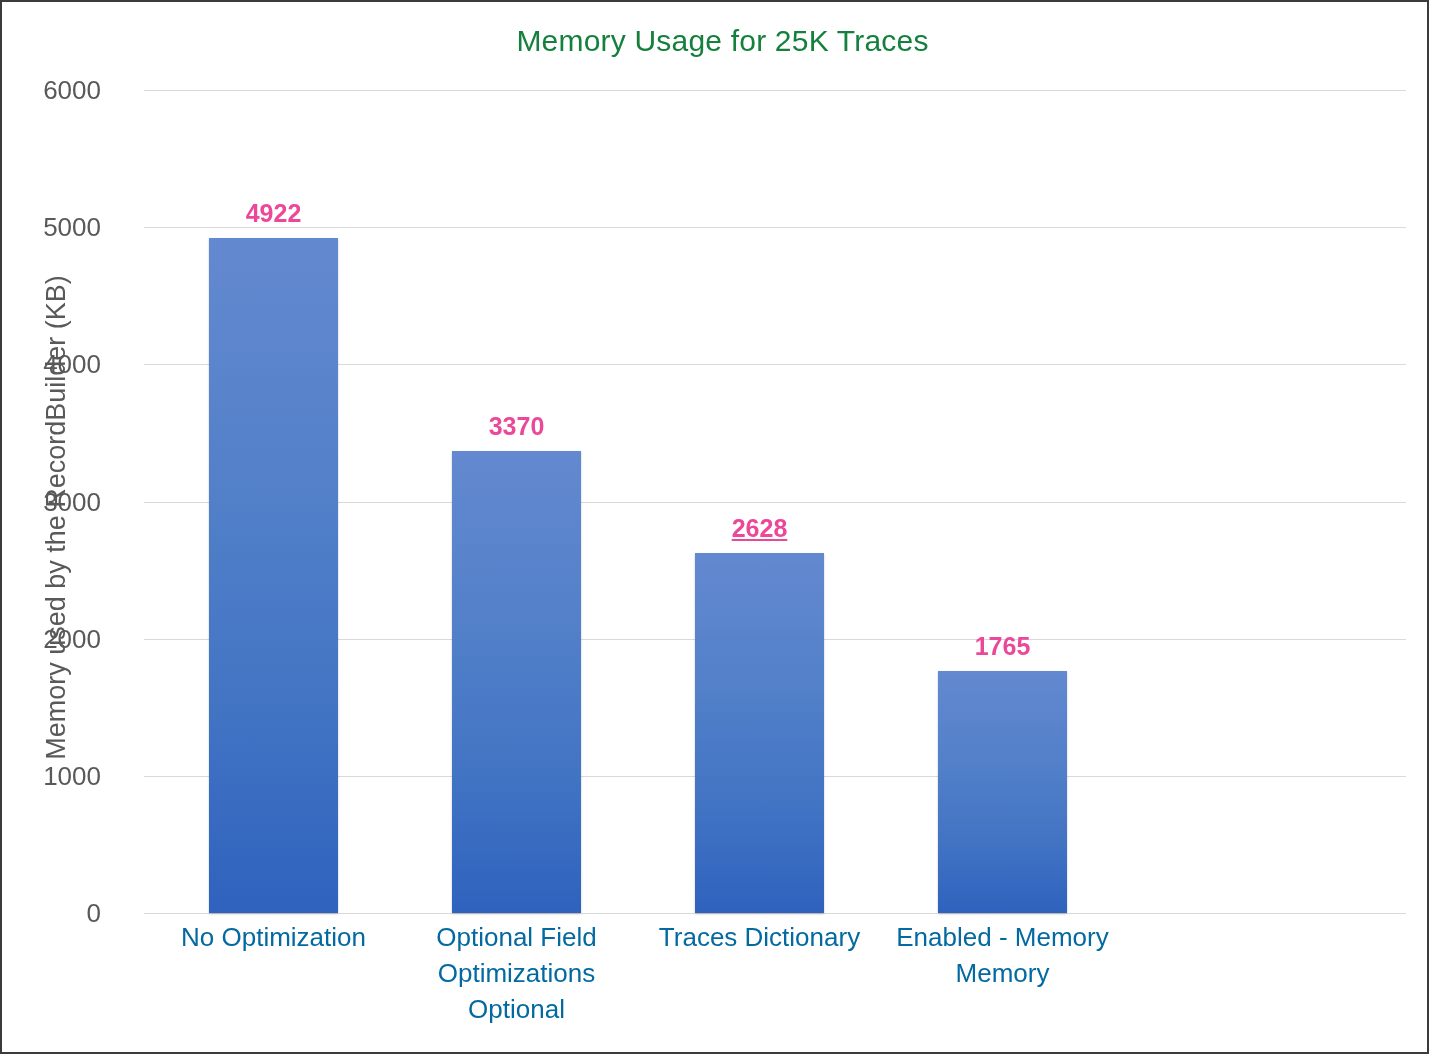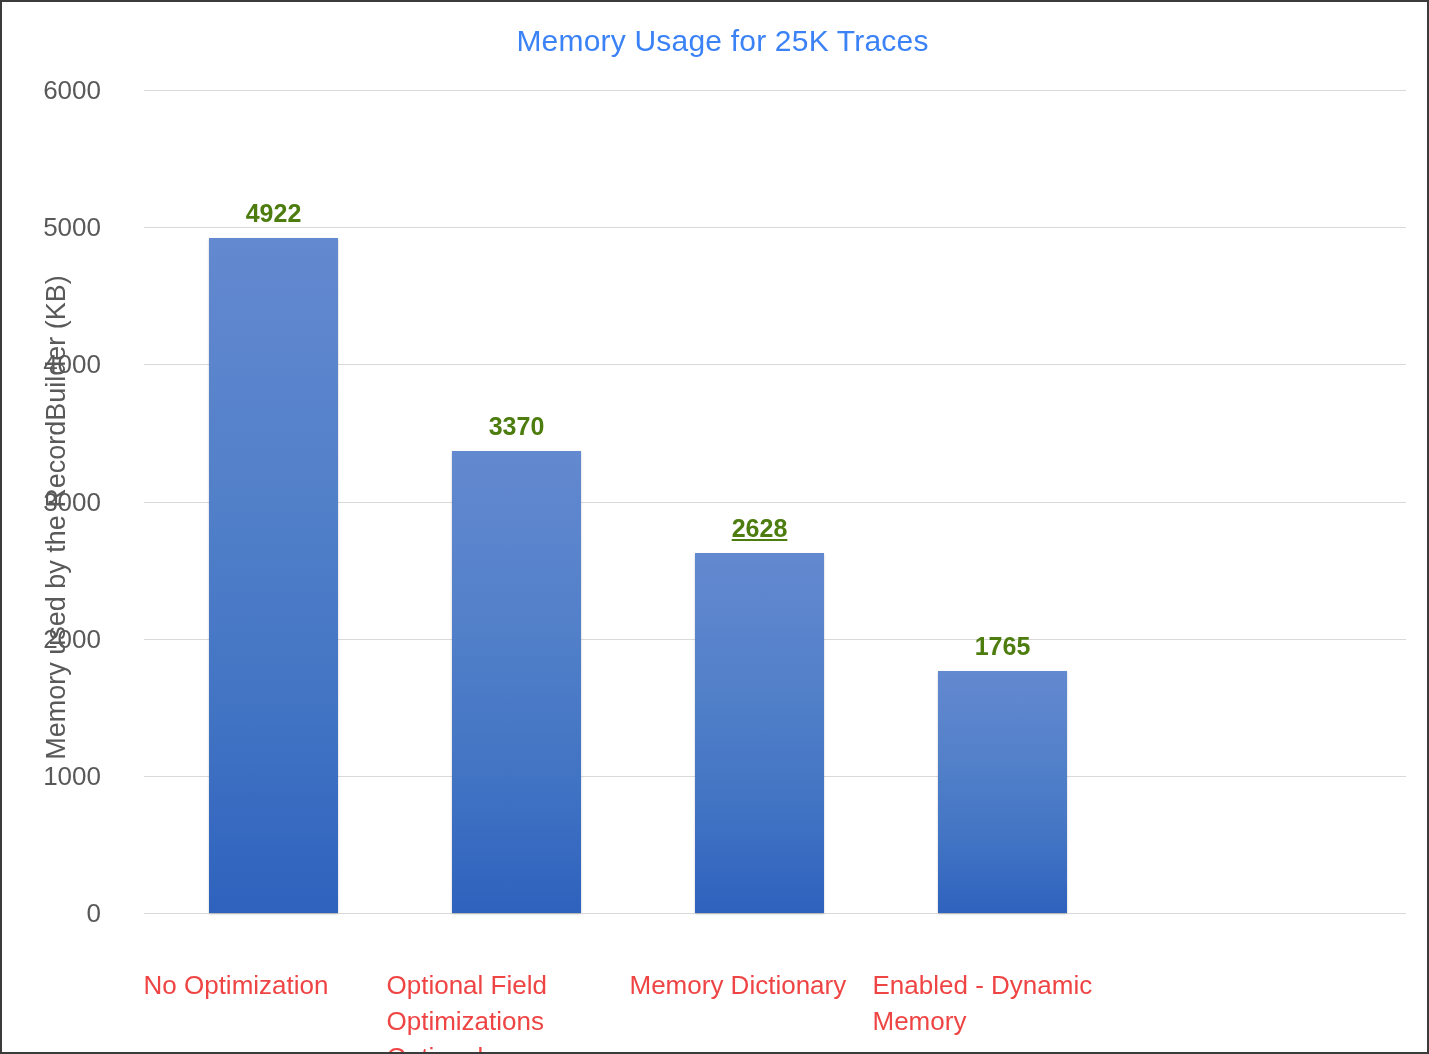--- a/index.html
+++ b/index.html
@@ -24,21 +24,21 @@
 
   
   #chart-title {
     position: absolute;
     left: 0;
     right: 0;
     top: 22px;
     text-align: center;
     font-size: 30px;
     font-weight: 400;
-    color: #3b82f6;
+    color: #15803d;
     letter-spacing: 0.2px;
     padding-left: 16px;
   }
 
   
   #y-axis-title {
     position: absolute;
     left: -326px;
     top: 500px;
     width: 760px;
@@ -88,33 +88,33 @@
     bottom: 0;
     background: linear-gradient(to bottom, #6389d0 0%, #5280c9 38%, #4274c4 70%, #2e62bd 100%);
     box-shadow: 0 1px 2px rgba(0,0,0,0.22);
   }
 
   .bar-label {
     position: absolute;
     text-align: center;
     font-size: 25px;
     font-weight: 700;
-    color: #4d7c0f;
+    color: #ec4899;
     white-space: nowrap;
     transform: translateY(-100%);
   }
 
   
   .xcat {
     position: absolute;
-    top: 966px;
-    text-align: left;
+    top: 918px;
+    text-align: center;
     font-size: 26px;
     line-height: 1.38;
-    color: #ef4444;
+    color: #0369a1;
   }
 </style>
 </head>
 <body>
 
 <div id="chart-frame">
 
   <div id="chart-title">Memory Usage for 25K Traces</div>
 
   <div id="y-axis-title">Memory used by the RecordBuilder (KB)</div>
@@ -149,21 +149,21 @@
 
   <div class="xcat" style="left: 141.5px; width: 260px;">
         <div>No Optimization</div>
       </div>
       <div class="xcat" style="left: 384.5px; width: 260px;">
         <div>Optional Field</div>
         <div>Optimizations</div>
         <div>Optional</div>
       </div>
       <div class="xcat" style="left: 627.5px; width: 260px;">
-        <div>Memory Dictionary</div>
+        <div>Traces Dictionary</div>
       </div>
       <div class="xcat" style="left: 870.5px; width: 260px;">
-        <div>Enabled - Dynamic</div>
+        <div>Enabled - Memory</div>
         <div>Memory</div>
       </div>
     </div>
 
 </div>
 
 </body></html>

